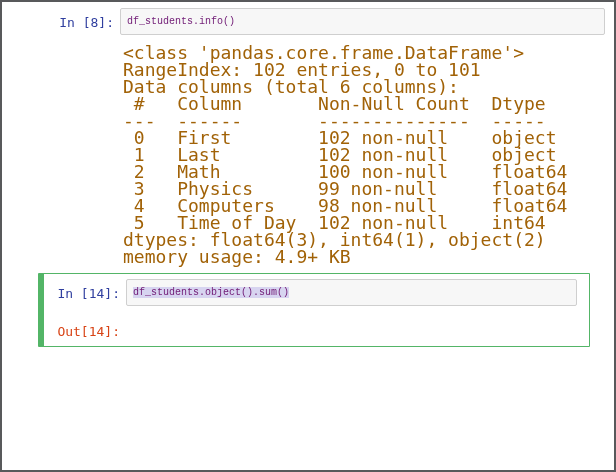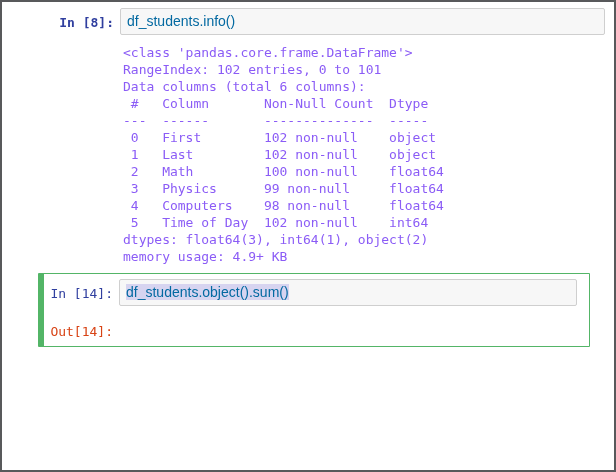--- a/index.html
+++ b/index.html
@@ -20,72 +20,72 @@
   }
   .cell1 {
     margin: 0 8px 2px 36px;
     padding: 5px 0 5px 5px;
     border: 1px solid transparent;
   }
   .cell2 {
     margin: 0 24px 0 36px;
     border: 1px solid var(--selected-cell-border, #53B567);
     border-left-width: 6px;
-    padding: 5px 6px 6px 5px;
+    padding: 5px 6px 6px 12px;
     border-radius: 1px;
   }
 
   .row { display: flex; align-items: flex-start; column-gap: 6px; }
 
   .prompt {
     flex: 0 0 auto;
     text-align: right;
     font-size: 13px;
     line-height: 17px;
     padding-top: 6px;
     white-space: pre;
     user-select: none;
   }
-  .cell1 .prompt { width: 70px; font-weight: bold; }
+  .cell1 .prompt { width: 70px; }
   .cell2 .prompt { width: 64px; }
 
   .in-prompt  { color: var(--in-prompt, #303F9F); }
   .out-prompt { color: var(--out-prompt, #D84315); padding-top: 2px; }
 
   .input-area {
     flex: 1 1 auto;
     background: var(--input-bg, #F7F7F7);
     border: 1px solid var(--input-border, #CFCFCF);
     border-radius: 2px;
     padding: 4px 6px;
     min-height: 27px;
   }
   .cell2 .input-area { margin-right: 6px; }
 
   .code {
-    font-family: Liberation Sans, sans-serif;
-    font-size: 14px;
+    font-family: Liberation Mono, monospace;
+    font-size: 10px;
     line-height: 17px;
-    color: #0369a1;
+    color: #701a75;
     white-space: pre;
   }
   .code .selection {
     background: var(--code-selection, #D7D4F0);
   }
 
   .output-row { margin-top: 9px; }
   .cell2 .output-row { margin-top: 15px; flex-direction: column; }
 
   .output-area { flex: 1 1 auto; }
 
   .output-text {
     font-family: inherit;
-    font-size: 13px;
+    font-size: 18px;
     line-height: 17px;
-    color: #8b5cf6;
+    color: #a16207;
     white-space: pre;
     padding-left: 3px;
   }
 </style>
 </head>
 <body>
 
 <div class="frame">
 
   <div class="cell cell1">

